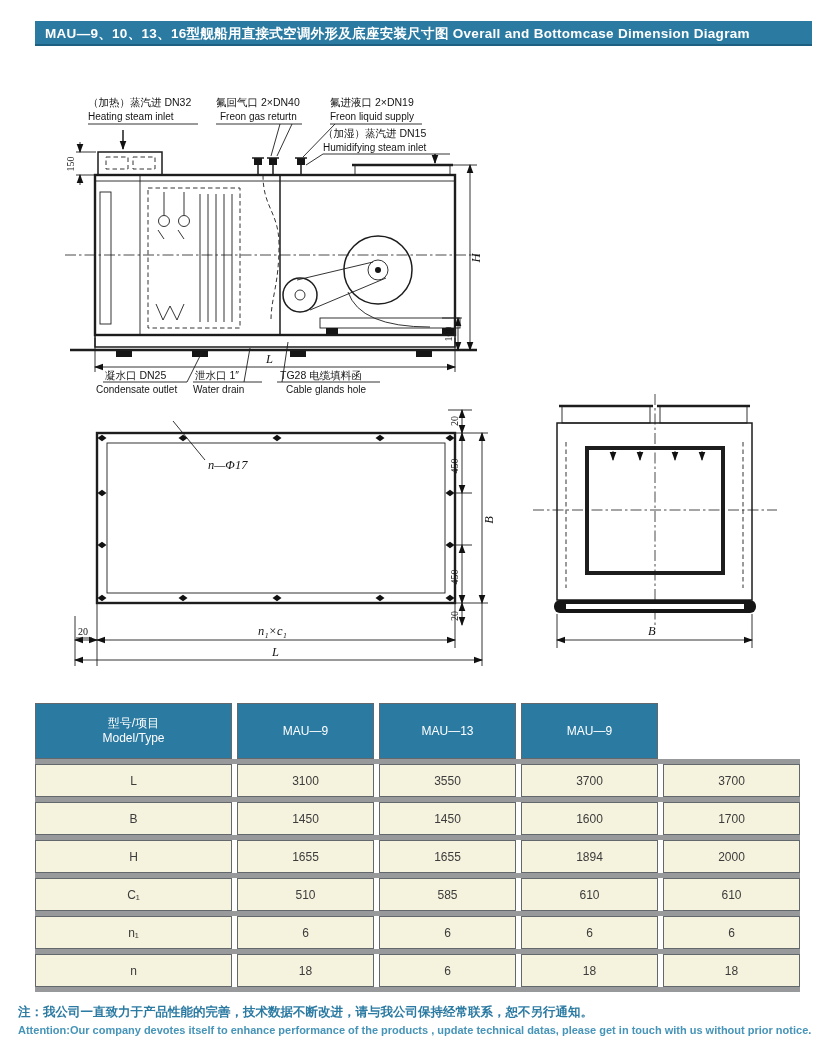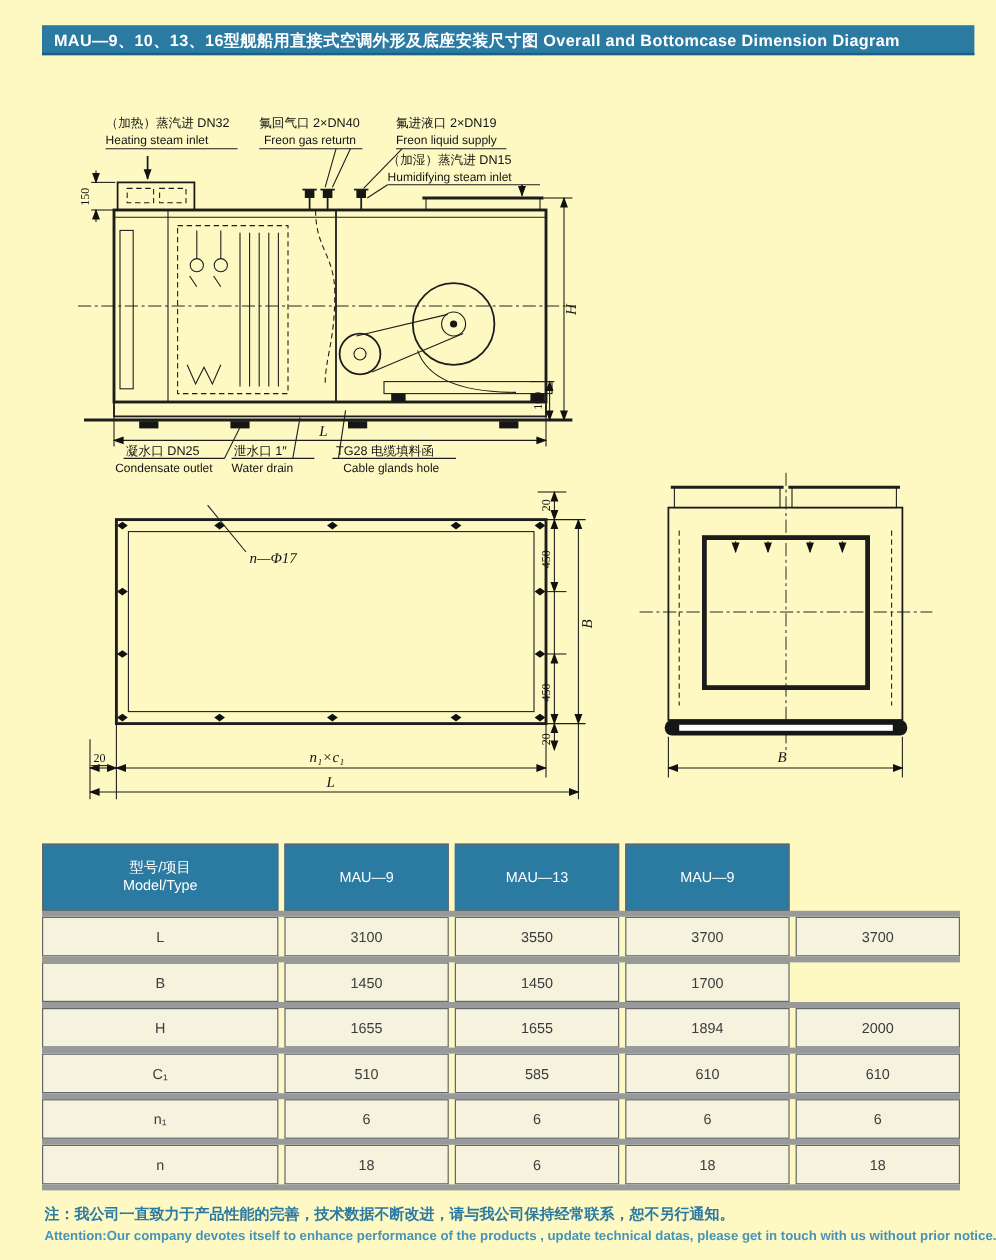--- a/index.html
+++ b/index.html
@@ -1,16 +1,16 @@
 <!DOCTYPE html>
 <html style="--accent: #2b7aa2; --cell-bg: #f5f2dd; --line: #1d1d1d;"><head>
 <meta charset="utf-8">
 <style>
   html,body{margin:0;padding:0;background:#e8e8e8;}
-  .page{position:relative;width:830px;height:1050px;background:#fef9c3;overflow:hidden;
+  .page{position:relative;width:830px;height:1050px;background:#ffffff;overflow:hidden;
         font-family:"Liberation Sans",sans-serif;}
   .titlebar{position:absolute;left:35px;top:21px;width:777px;height:25px;
         background:var(--accent,#2b7aa2);color:#fff;font-size:13.5px;font-weight:bold;
         line-height:25px;padding-left:10px;box-sizing:border-box;white-space:nowrap;
         border-bottom:2px solid #1d5f80;letter-spacing:.3px;}
   .draw{position:absolute;left:30px;top:80px;width:785px;height:605px;}
   
   .thin{stroke:#1d1d1d;stroke-width:.9;fill:none}
   .med{stroke:#1d1d1d;stroke-width:1.5;fill:none}
   .thk{stroke:#1d1d1d;stroke-width:2.4;fill:none}
@@ -24,21 +24,21 @@
   .dim{font-family:"Liberation Serif",serif;font-style:italic;font-size:12.5px}
   .num{font-family:"Liberation Serif",serif;font-size:10px}
   
   .spec-table{position:absolute;left:35px;top:703px;width:765px;text-align:center;}
   .trow{display:grid;grid-template-columns:197px 1fr 1fr 1fr 1fr;column-gap:5px;
         border-bottom:5px solid #98999b;}
   .cell{background:#f5f2dd;border:1px solid #62686b;display:flex;flex-direction:column;
         align-items:center;justify-content:center;height:31px;font-size:12px;color:#3c3c3c;}
   .thead .cell{background:var(--accent,#2b7aa2);color:#fff;height:54px;font-size:12px;}
   .thead .cell div{line-height:15px}
-  .footer{position:absolute;left:37px;top:1004px;width:770px;}
+  .footer{position:absolute;left:18px;top:1004px;width:770px;}
   .footer .f-cn{color:var(--accent,#2b7aa2);font-size:12.5px;font-weight:bold;margin-bottom:3px;}
   .footer .f-en{color:#4694b8;font-size:11px;white-space:nowrap;font-weight:bold;}
 </style>
 </head>
 <body>
 
 <div class="page">
 
   <div class="titlebar">MAU—9、10、13、16型舰船用直接式空调外形及底座安装尺寸图 Overall and Bottomcase Dimension Diagram</div>
 
@@ -262,20 +262,21 @@
       <div class="cell">L</div>
       <div class="cell">3100</div>
       <div class="cell">3550</div>
       <div class="cell">3700</div>
       <div class="cell">3700</div>
     </div>
     <div class="trow">
       <div class="cell">B</div>
       <div class="cell">1450</div>
       <div class="cell">1450</div>
+      <div class="cell">1600</div>
       <div class="cell">1700</div>
     </div>
     <div class="trow">
       <div class="cell">H</div>
       <div class="cell">1655</div>
       <div class="cell">1655</div>
       <div class="cell">1894</div>
       <div class="cell">2000</div>
     </div>
     <div class="trow">

